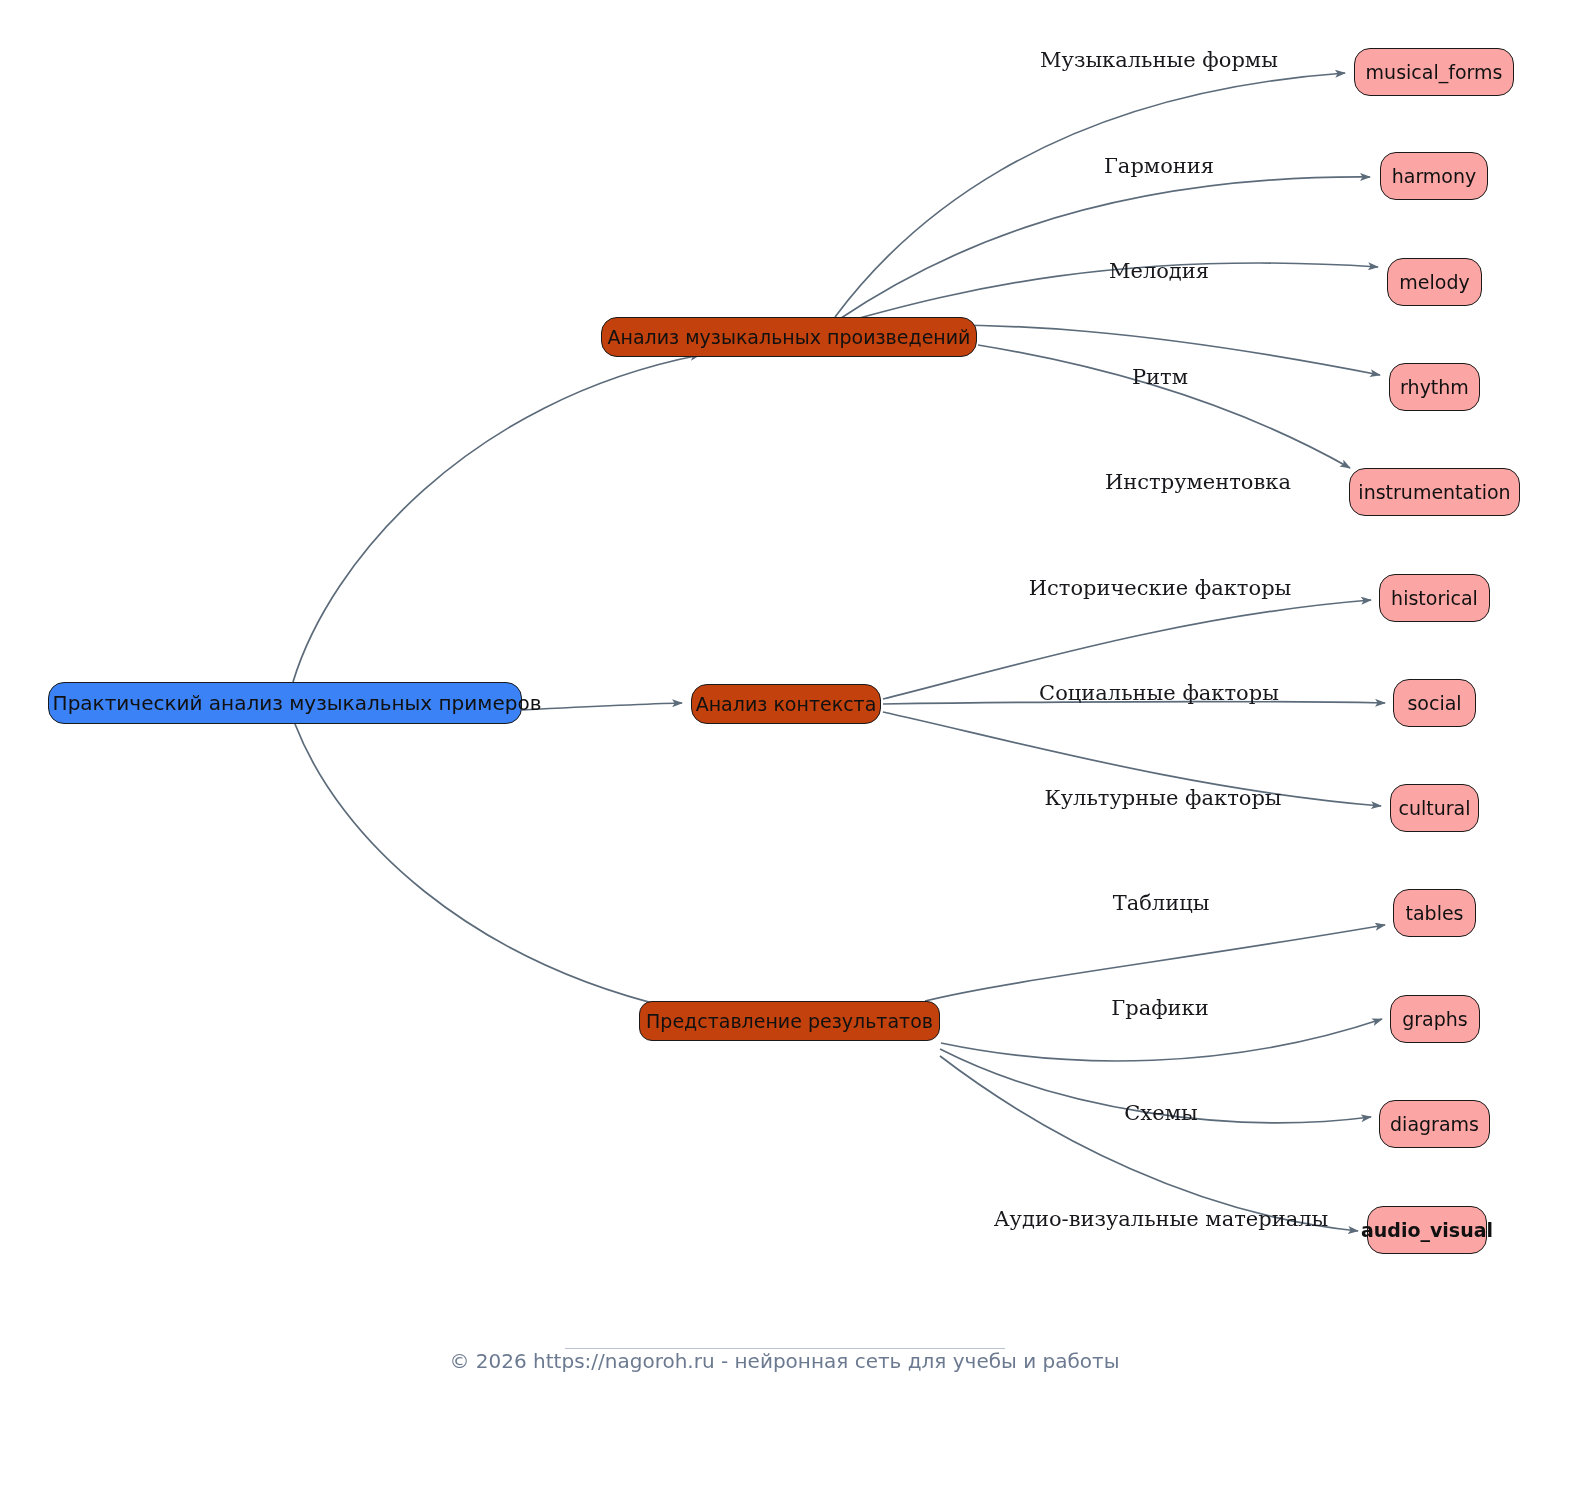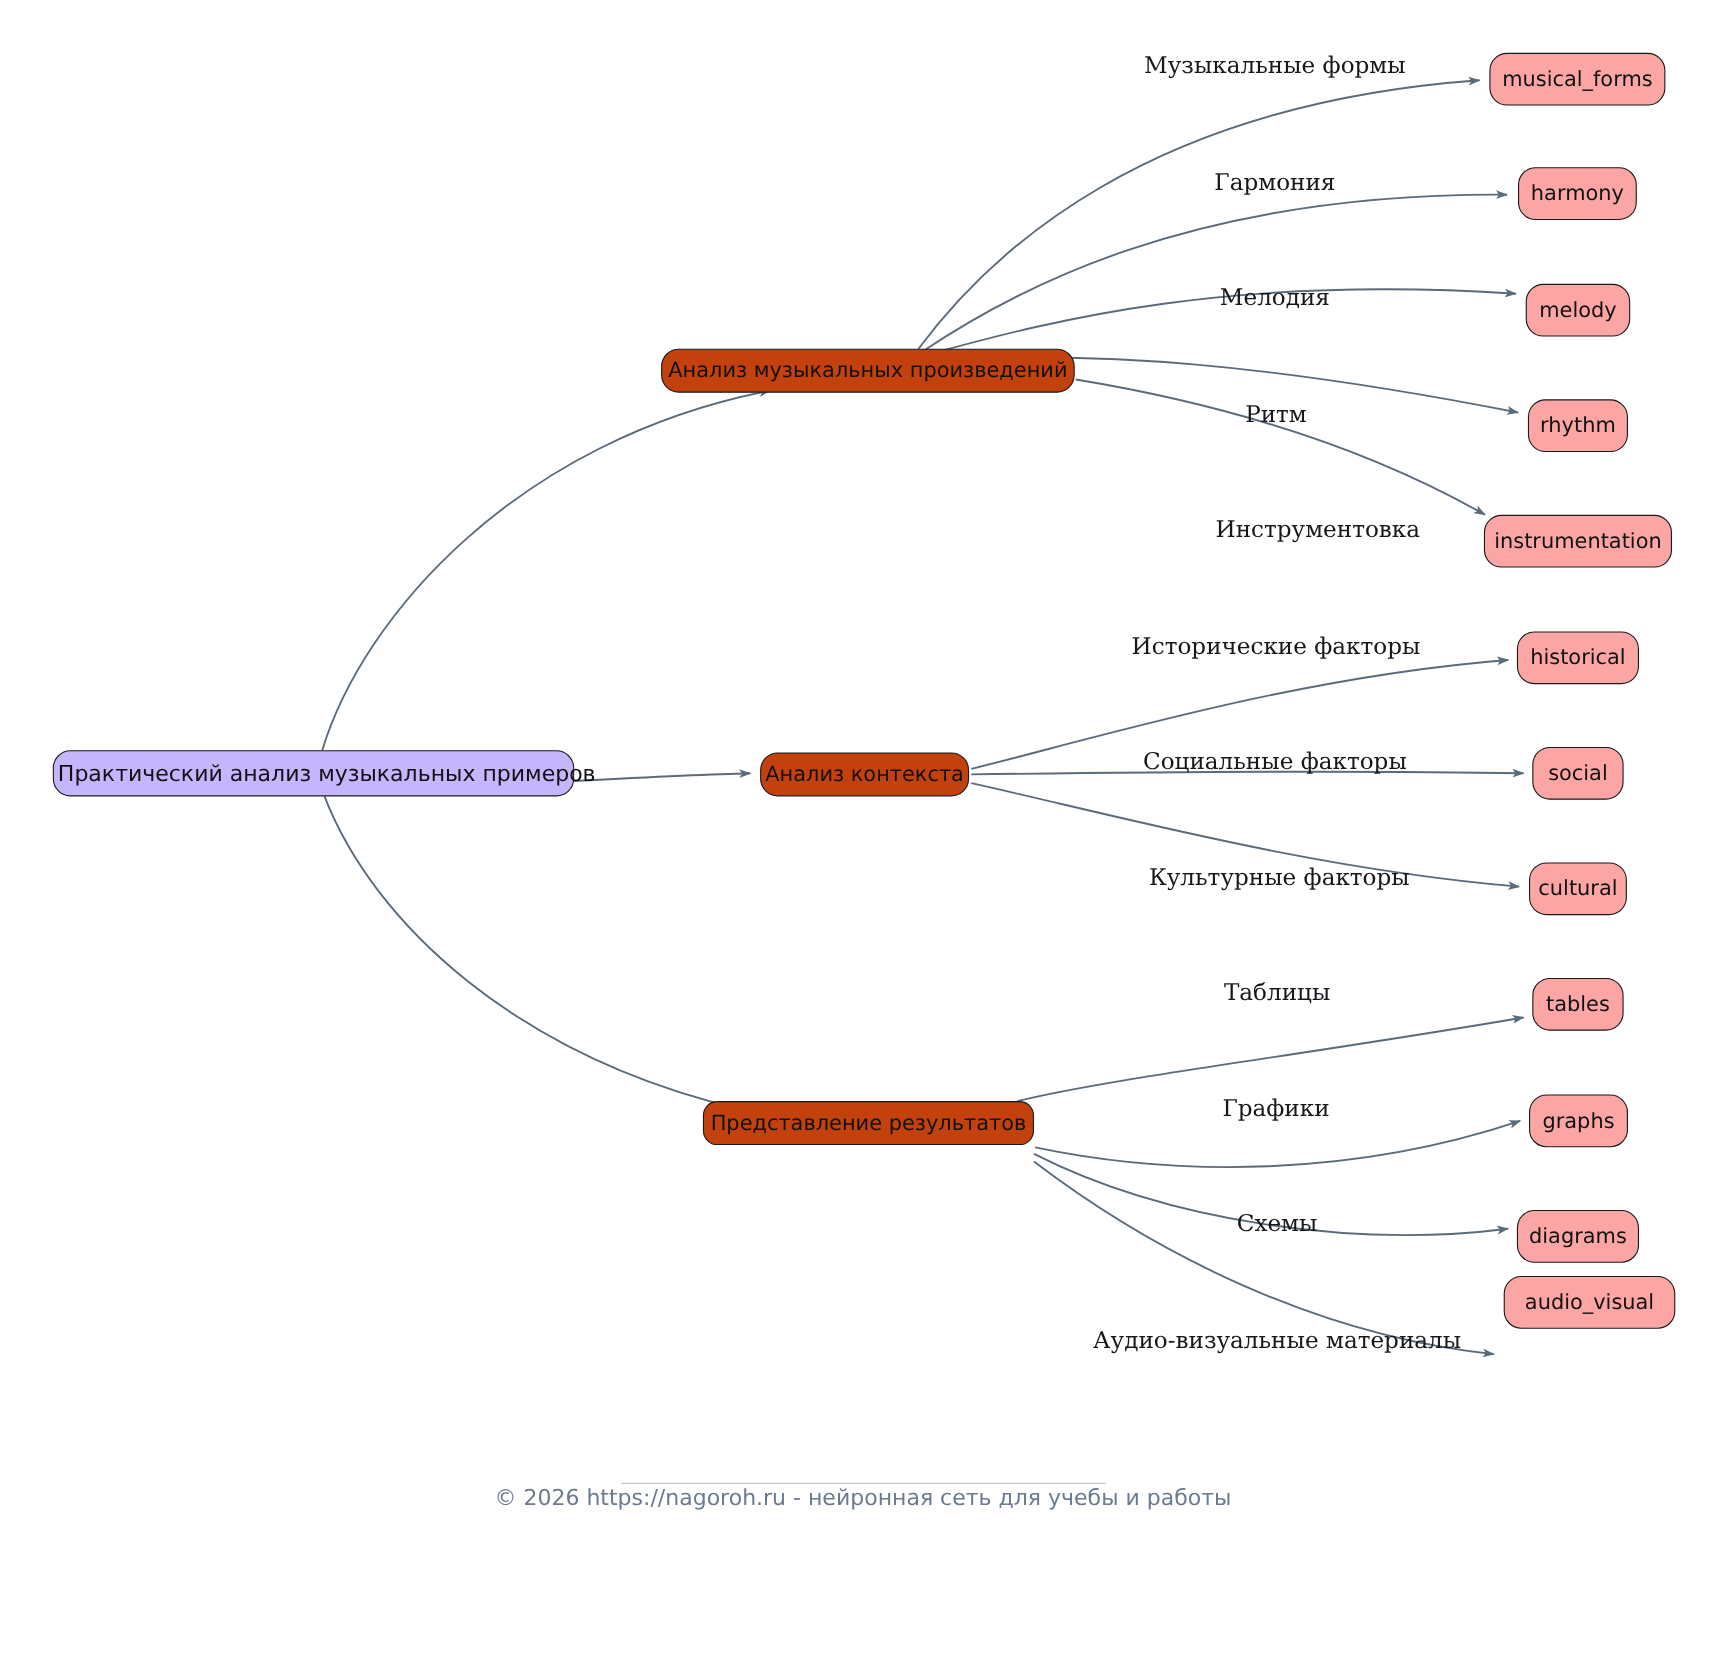--- a/index.html
+++ b/index.html
@@ -27,21 +27,21 @@
     align-items: center;
     justify-content: center;
     white-space: nowrap;
     border-radius: 14px;
     border: 1.6px solid #1a1a1a;
     font-family: "DejaVu Sans", sans-serif;
     color: #111111;
     line-height: 1;
   }
   .node.root {
-    background: #c4b5fd;
+    background: #3b82f6;
     font-size: 20px;
     border-radius: 16px;
     padding-left: 24px;
   }
   .node.branch {
     background: #c2410c;
     font-size: 19px;
     border-radius: 16px;
   }
   .node.leaf {
@@ -146,18 +146,18 @@
 <div class="node leaf" style="left:1389px; top:363px; width:91px;  height:48px;">rhythm</div>
 <div class="node leaf" style="left:1349px; top:468px; width:171px; height:48px;">instrumentation</div>
 
 <div class="node leaf" style="left:1379px; top:574px; width:111px; height:48px;">historical</div>
 <div class="node leaf" style="left:1393px; top:679px; width:83px;  height:48px;">social</div>
 <div class="node leaf" style="left:1390px; top:784px; width:89px;  height:48px;">cultural</div>
 
 <div class="node leaf" style="left:1393px; top:889px;  width:83px;  height:48px;">tables</div>
 <div class="node leaf" style="left:1390px; top:995px;  width:90px;  height:48px;">graphs</div>
 <div class="node leaf" style="left:1379px; top:1100px; width:111px; height:48px;">diagrams</div>
-<div class="node leaf" style="left:1367px; top:1160px; width:156px; height:48px;">audio_visual</div>
+<div class="node leaf" style="left:1367px; top:1206px; width:120px; height:48px;font-weight:bold;">audio_visual</div>
 
 <div id="footer">
   <div class="rule"></div>
   <div class="copyright">© 2026 https://nagoroh.ru - нейронная сеть для учебы и работы</div>
 </div>
 
 </body></html>

